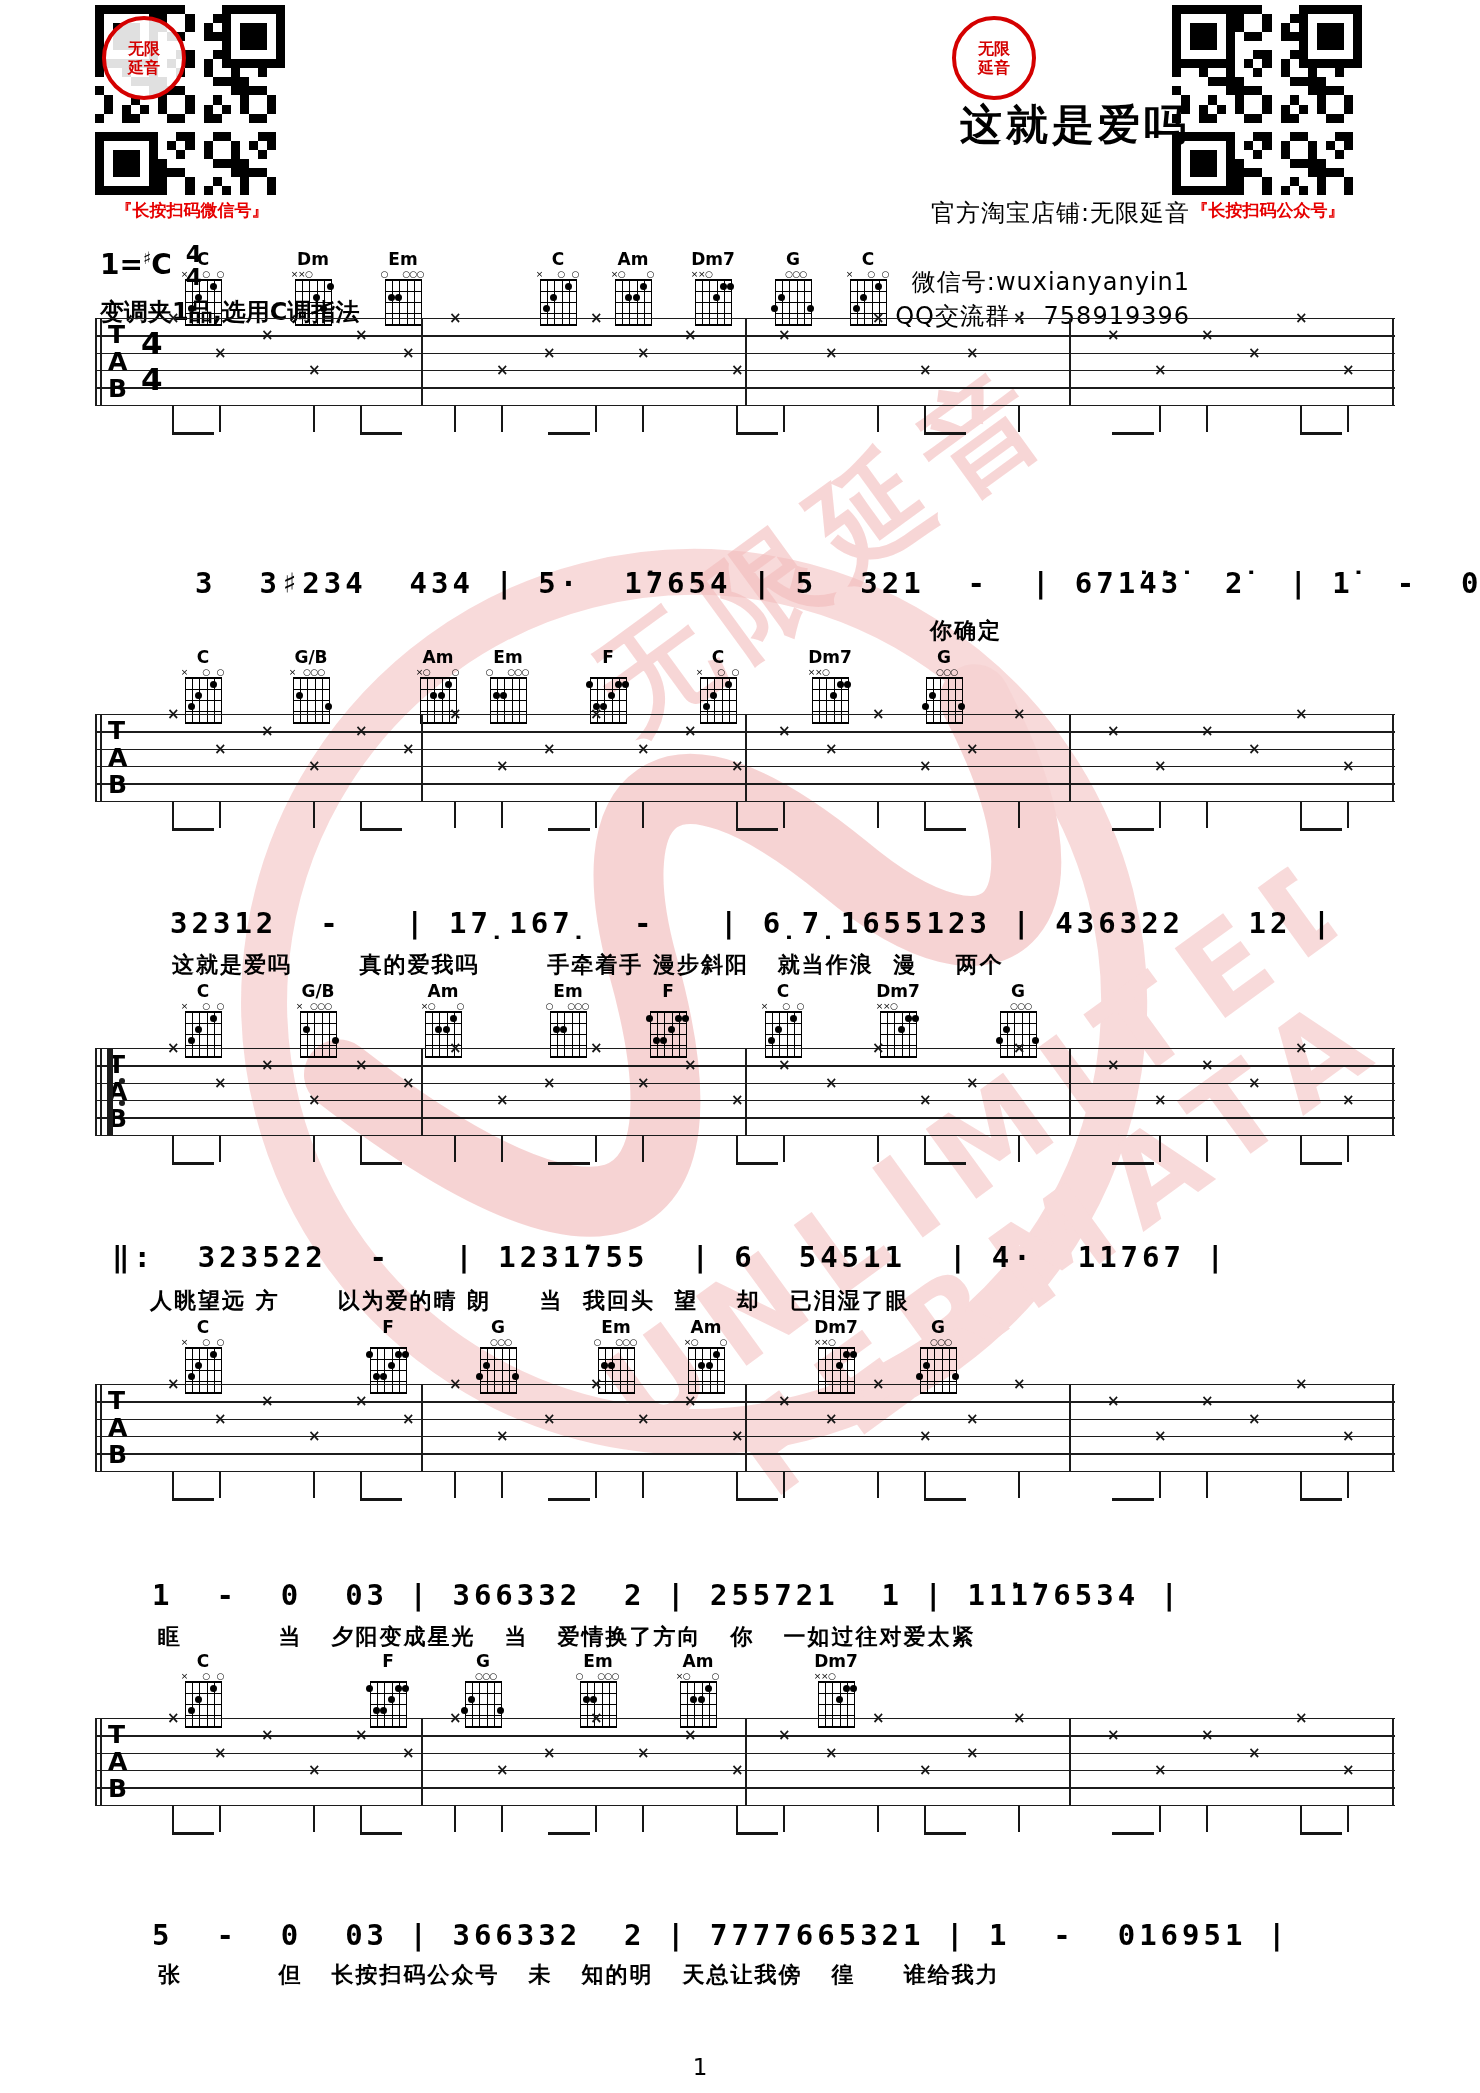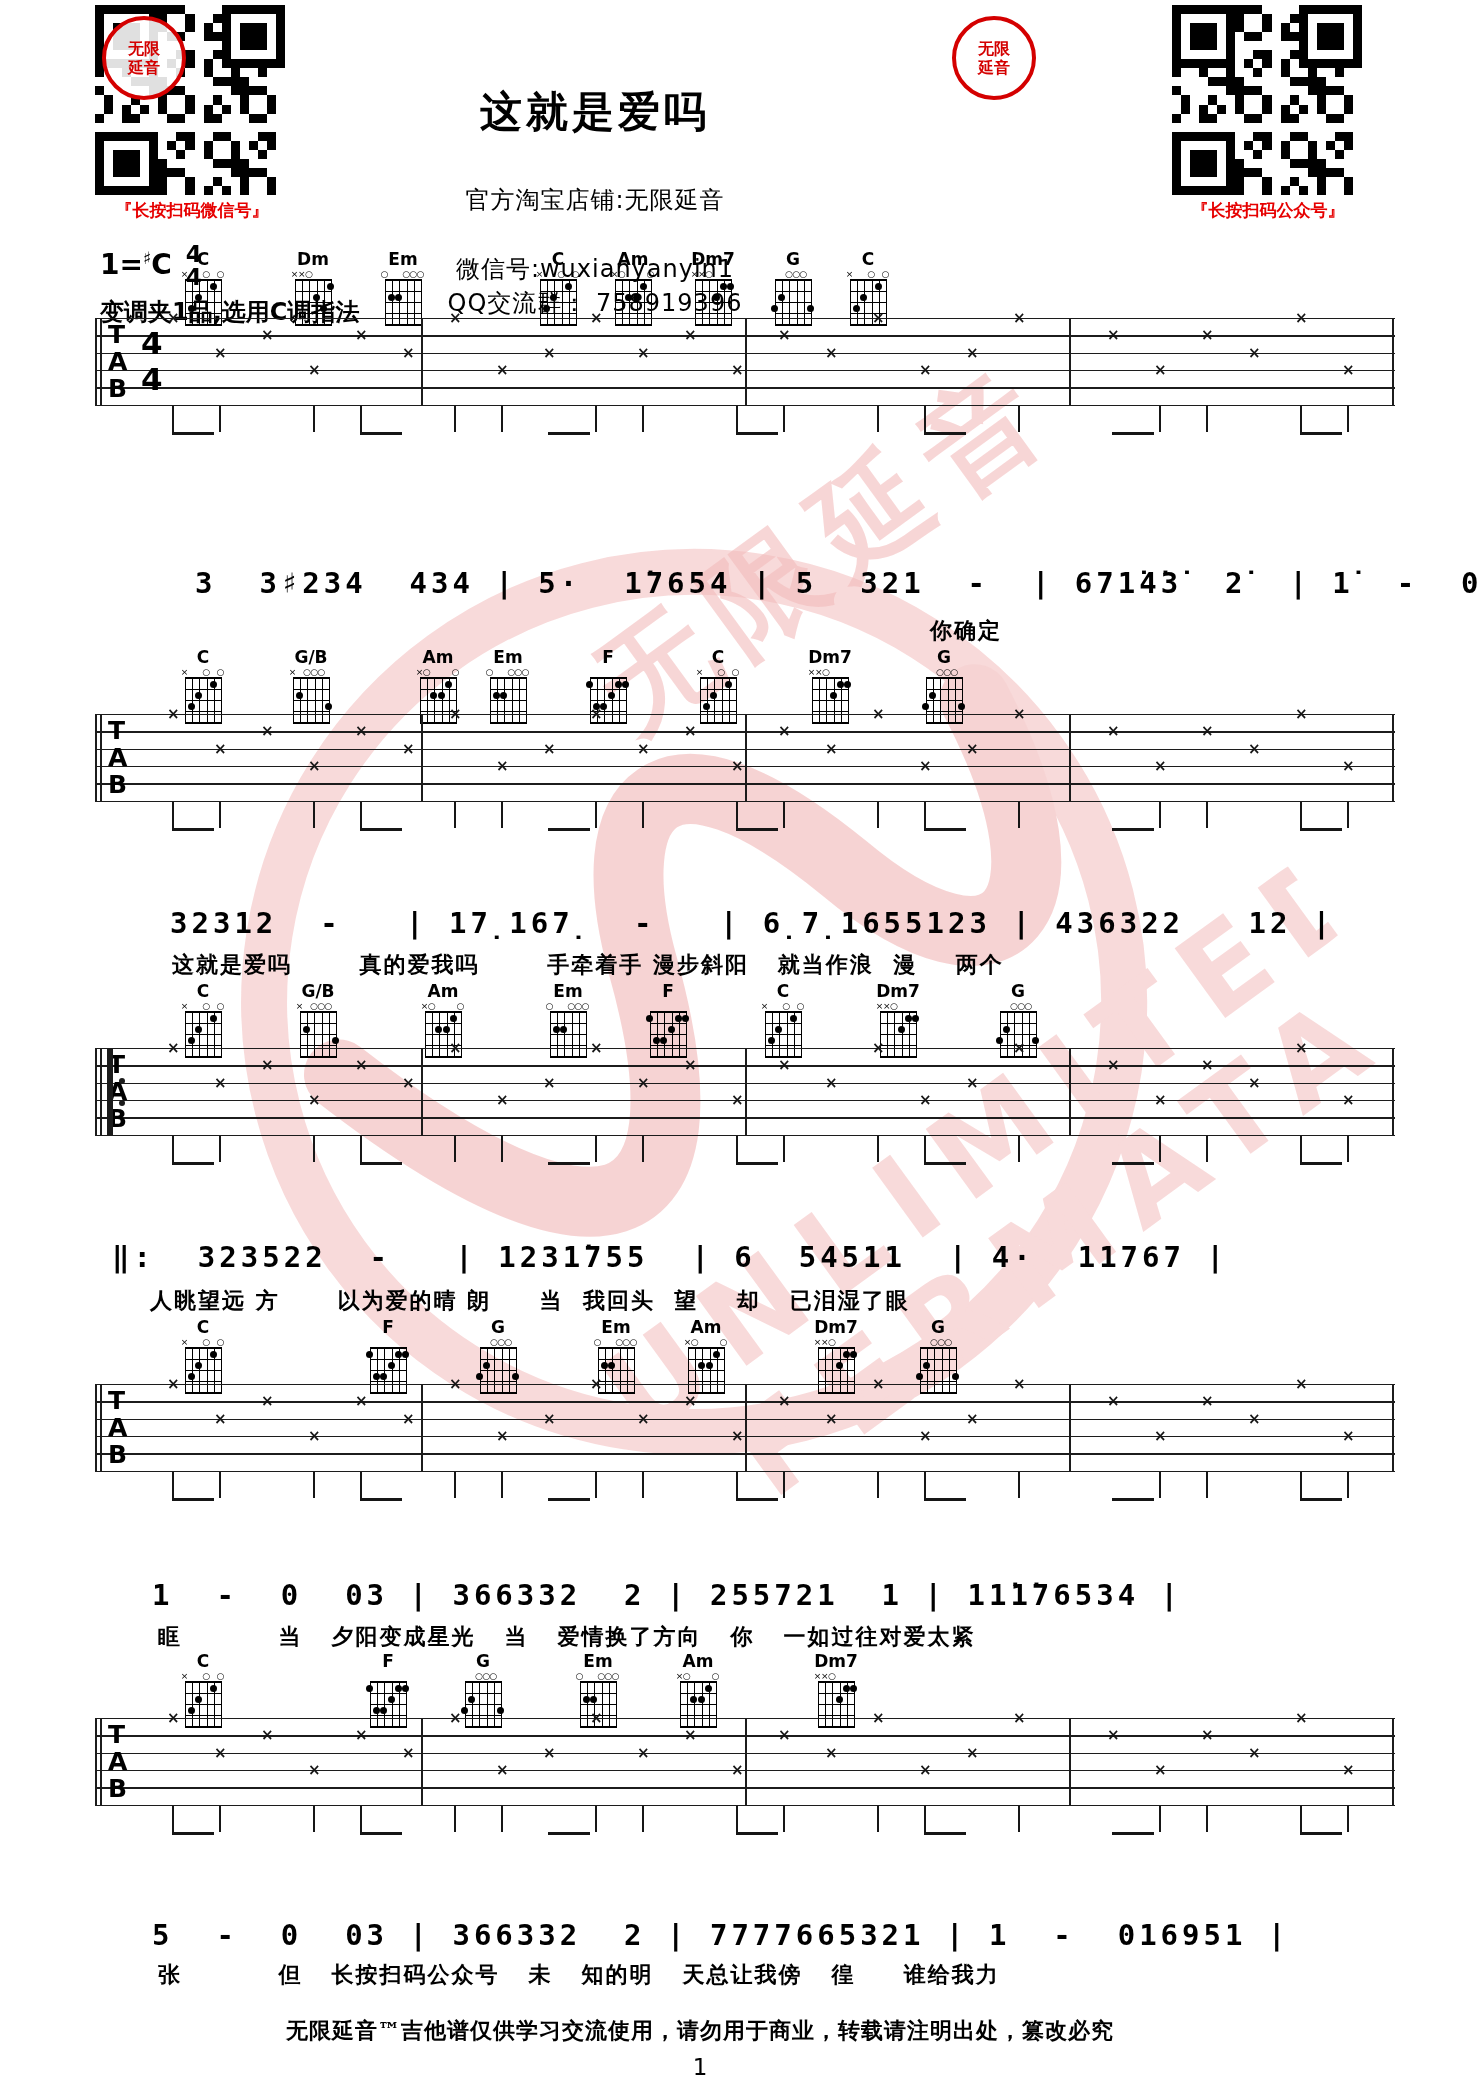--- a/index.html
+++ b/index.html
@@ -1,19 +1,19 @@
 <!DOCTYPE html>
 <html><head>
 <meta charset="utf-8">
 <style>
   html,body{margin:0;padding:0;background:#888;}
   .page{position:relative;width:1480px;height:2093px;background:#ffffff;margin:0 auto;
         font-family:"DejaVu Sans","Liberation Sans",sans-serif;color:#000;overflow:hidden;}
   
-  .hc{position:absolute;left:0;width:1190px;text-align:center;}
+  .hc{position:absolute;left:0;width:1190px;text-align:right;margin-top:13px;}
   .title{top:84px;font-size:42px;font-weight:bold;letter-spacing:4px;}
   .artist{top:140px;font-size:27px;font-weight:bold;letter-spacing:2px;}
   .hline{font-size:24px;font-weight:normal;letter-spacing:1px;}
   .shop{top:184px;} .official{top:219px;} .wechat{top:253px;} .qq{top:287px;}
   .credits{position:absolute;left:1158px;top:216px;font-size:24px;font-weight:bold;line-height:33px;}
   .keyblock{position:absolute;left:100px;top:243px;font-size:28px;font-weight:bold;}
   .keyblock sup{font-size:17px;}
   .timesig-frac{display:inline-block;vertical-align:middle;margin-left:14px;text-align:center;
                 font-size:23px;line-height:23px;font-weight:bold;}
   .capo{position:absolute;left:100px;top:296px;font-size:24px;font-weight:bold;}
@@ -1803,15 +1803,14 @@
         <div class="xmark" style="left: 1200px; top: -7px;">×</div>
         <div class="stem" style="left: 1205px;"></div>
         <div class="beam" style="left: 1205px; width: 42px;"></div>
         <div class="xmark" style="left: 1247px; top: 44.9px;">×</div>
         <div class="stem" style="left: 1252px;"></div>
       </div>
       <div class="melody" style="left: 152px; top: 1918px;">5  -  0  03 | 366332  2 | 7777665321 | 1  -  016951 |</div>
       <div class="lyric" style="left: 158px; top: 1960px;">张          但   长按扫码公众号   未   知的明   天总让我傍   徨     谁给我力</div>
     </div>
 
-  <div class="notice">无限延音™吉他谱仅供学习交流使用，请勿用于商业，转载请注明出处，篡改必究</div>
   <div class="pageno">1</div>
 </div>
 
 </body></html>

